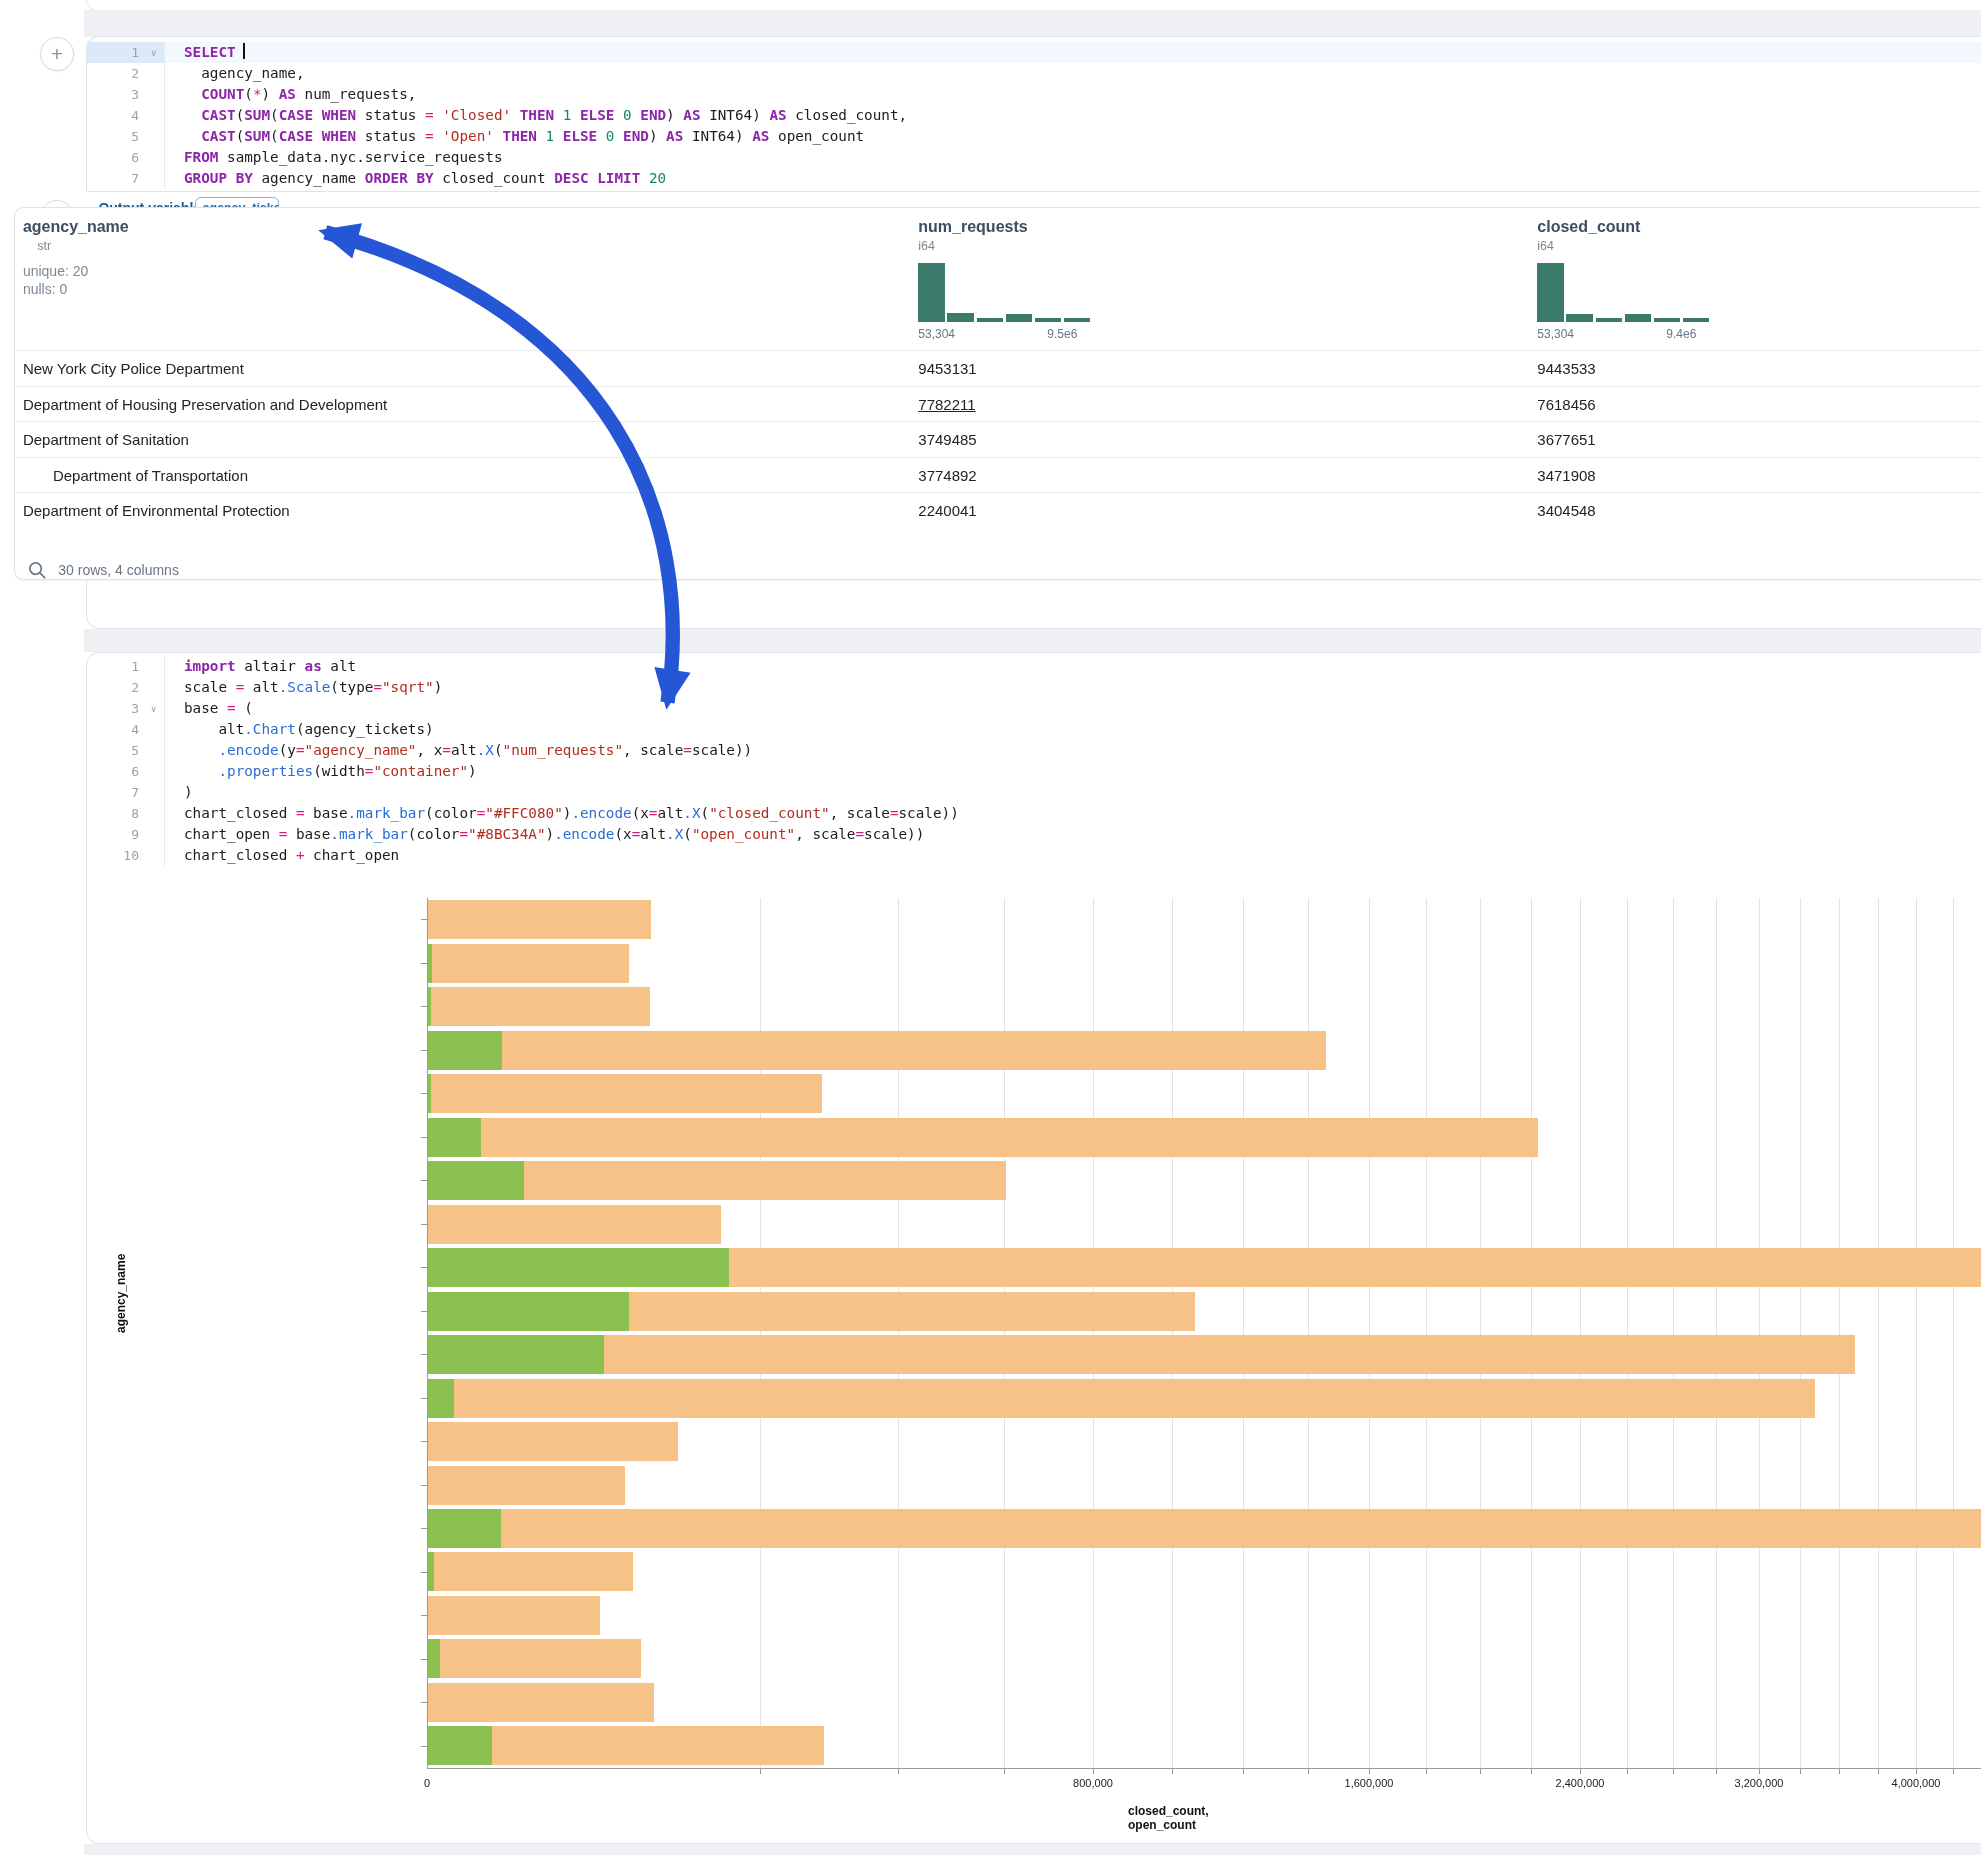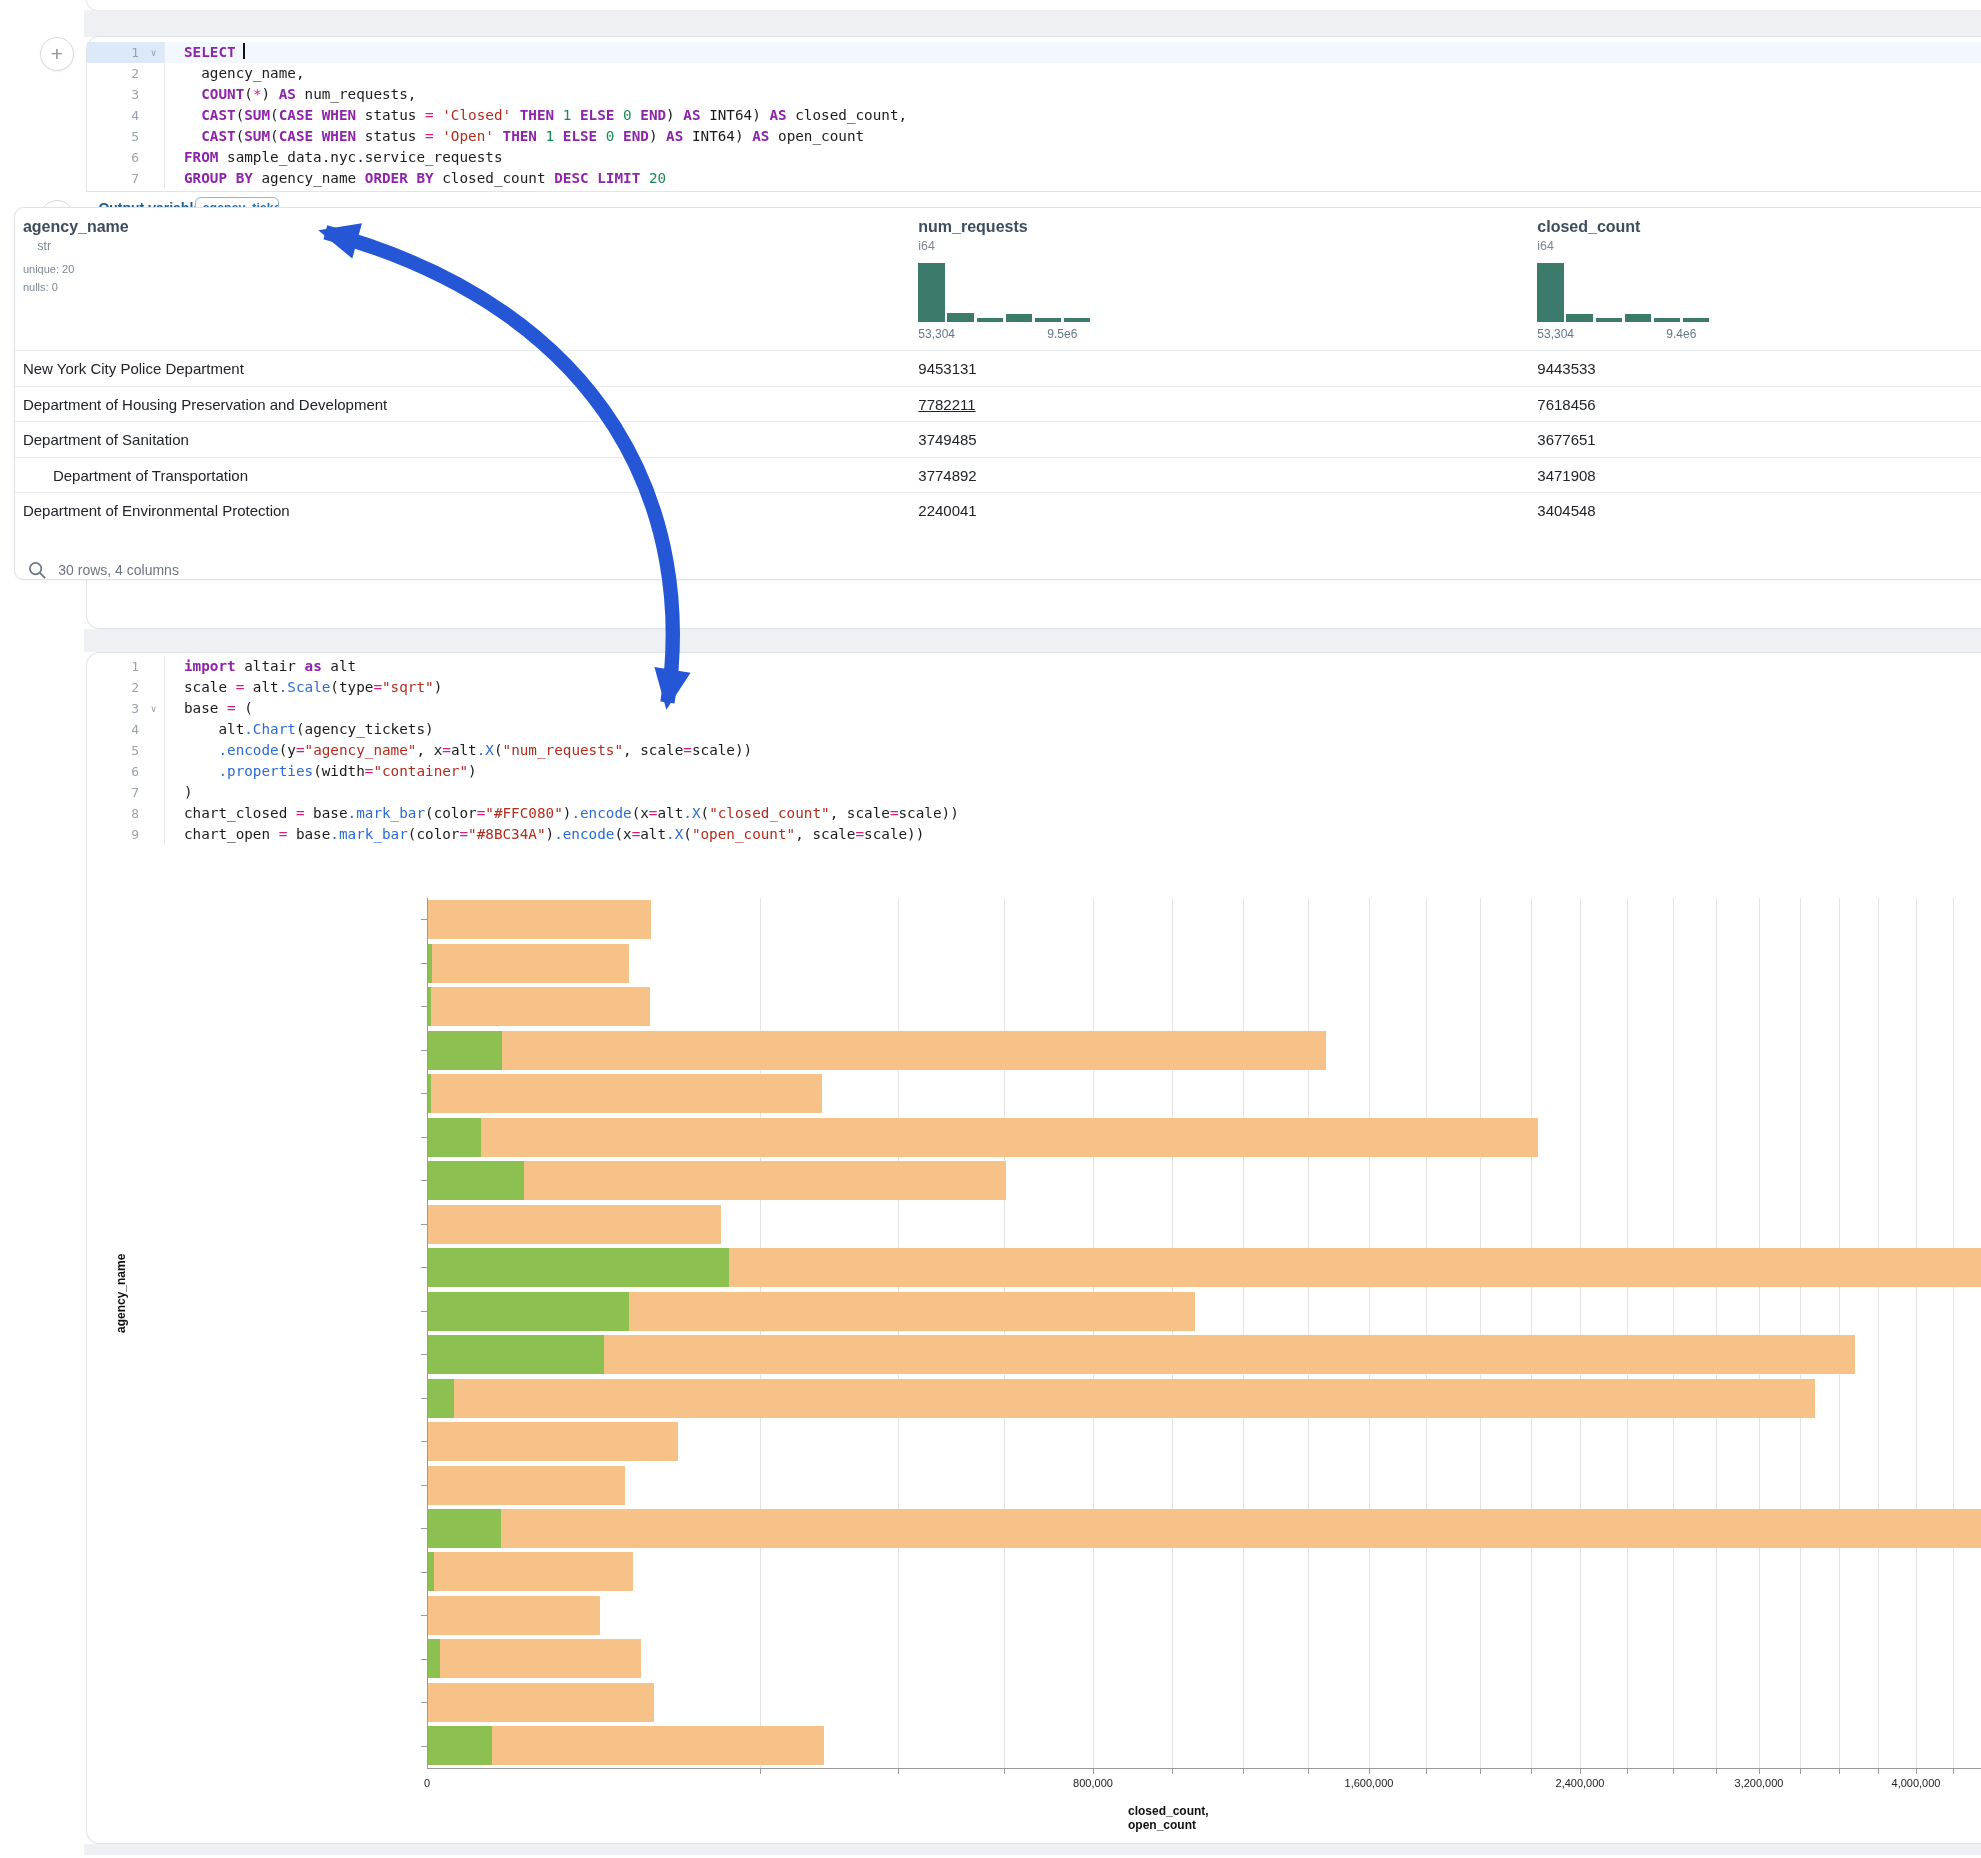--- a/index.html
+++ b/index.html
@@ -36,21 +36,21 @@
   #outvar-label{position:absolute;left:12.4px;top:7.6px;font-size:14px;font-weight:bold;color:#1a5c8f;}
   #outvar-pill{position:absolute;left:109px;top:4.8px;width:84px;height:21px;border:1px solid #8fb3d9;
                border-radius:5.7px;background:#fff;color:#2a6fae;font-size:12.4px;font-weight:bold;
                line-height:21px;padding-left:6.7px;overflow:hidden;white-space:nowrap;box-sizing:border-box;}
   
   #table-card{position:absolute;left:14.3px;top:207px;right:-1.9px;height:373px;background:#fff;
               border:1px solid #dfe3e8;border-radius:9.6px 0 0 9.6px;
               box-shadow:0 1px 2.9px rgba(0,0,0,.05);box-sizing:border-box;}
   .col-head{position:absolute;top:9.6px;font-size:16px;font-weight:bold;color:#3e4d5d;}
   .col-type{position:absolute;top:31px;font-size:12.4px;color:#7c8894;}
-  .col-stat{position:absolute;font-size:11px;color:#7c8894;}
+  .col-stat{position:absolute;font-size:14px;color:#7c8894;}
   .hist{position:absolute;width:172px;height:59px;display:flex;align-items:flex-end;gap:2.9px;}
   .hist .hbar{flex:1;background:#3c7b6b;}
   .hist-lab{position:absolute;font-size:12px;color:#66768a;}
   .trow{position:absolute;left:0;right:0;height:35px;border-top:1px solid #e9ebee;background:#fff;}
   .tcell{position:absolute;top:0;height:35px;line-height:35px;font-size:15px;color:#20242a;white-space:nowrap;}
   #table-footer{position:absolute;left:0;right:0;top:356px;height:16.3px;}
   #footer-text{position:absolute;left:43px;top:-1.9px;font-size:14px;color:#6b7683;}
   
   #chart{position:absolute;left:0;top:0;}
   .bar{position:absolute;}
@@ -165,20 +165,21 @@
     <div class="editor" id="py-editor" style="top:2.9px;">
         <div class="code-row"><div class="gutter">1</div><div class="code-text"><span class="tk-kw">import</span><span class="tk-id"> altair </span><span class="tk-kw">as</span><span class="tk-id"> alt</span></div></div>
         <div class="code-row"><div class="gutter">2</div><div class="code-text"><span class="tk-id">scale </span><span class="tk-op">=</span><span class="tk-id"> alt</span><span class="tk-meth">.Scale</span><span class="tk-id">(type</span><span class="tk-op">=</span><span class="tk-str">"sqrt"</span><span class="tk-id">)</span></div></div>
         <div class="code-row"><div class="gutter">3<span class="chev">∨</span></div><div class="code-text"><span class="tk-id">base </span><span class="tk-op">=</span><span class="tk-id"> (</span></div></div>
         <div class="code-row"><div class="gutter">4</div><div class="code-text"><span class="tk-id">    alt</span><span class="tk-meth">.Chart</span><span class="tk-id">(agency_tickets)</span></div></div>
         <div class="code-row"><div class="gutter">5</div><div class="code-text"><span class="tk-id">    </span><span class="tk-meth">.encode</span><span class="tk-id">(y</span><span class="tk-op">=</span><span class="tk-str">"agency_name"</span><span class="tk-id">, x</span><span class="tk-op">=</span><span class="tk-id">alt</span><span class="tk-meth">.X</span><span class="tk-id">(</span><span class="tk-str">"num_requests"</span><span class="tk-id">, scale</span><span class="tk-op">=</span><span class="tk-id">scale))</span></div></div>
         <div class="code-row"><div class="gutter">6</div><div class="code-text"><span class="tk-id">    </span><span class="tk-meth">.properties</span><span class="tk-id">(width</span><span class="tk-op">=</span><span class="tk-str">"container"</span><span class="tk-id">)</span></div></div>
         <div class="code-row"><div class="gutter">7</div><div class="code-text"><span class="tk-id">)</span></div></div>
         <div class="code-row"><div class="gutter">8</div><div class="code-text"><span class="tk-id">chart_closed </span><span class="tk-op">=</span><span class="tk-id"> base</span><span class="tk-meth">.mark_bar</span><span class="tk-id">(color</span><span class="tk-op">=</span><span class="tk-str">"#FFC080"</span><span class="tk-id">)</span><span class="tk-meth">.encode</span><span class="tk-id">(x</span><span class="tk-op">=</span><span class="tk-id">alt</span><span class="tk-meth">.X</span><span class="tk-id">(</span><span class="tk-str">"closed_count"</span><span class="tk-id">, scale</span><span class="tk-op">=</span><span class="tk-id">scale))</span></div></div>
         <div class="code-row"><div class="gutter">9</div><div class="code-text"><span class="tk-id">chart_open </span><span class="tk-op">=</span><span class="tk-id"> base</span><span class="tk-meth">.mark_bar</span><span class="tk-id">(color</span><span class="tk-op">=</span><span class="tk-str">"#8BC34A"</span><span class="tk-id">)</span><span class="tk-meth">.encode</span><span class="tk-id">(x</span><span class="tk-op">=</span><span class="tk-id">alt</span><span class="tk-meth">.X</span><span class="tk-id">(</span><span class="tk-str">"open_count"</span><span class="tk-id">, scale</span><span class="tk-op">=</span><span class="tk-id">scale))</span></div></div>
+        <div class="code-row"><div class="gutter">10</div><div class="code-text"><span class="tk-id">chart_closed </span><span class="tk-op">+</span><span class="tk-id"> chart_open</span></div></div>
       </div>
     <div id="chart">
         <div class="gridline" style="left: 673px; top: 245px; height: 870px;"></div>
         <div class="xtick" style="left: 673px; top: 1115px;"></div>
         <div class="gridline" style="left: 811px; top: 245px; height: 870px;"></div>
         <div class="xtick" style="left: 811px; top: 1115px;"></div>
         <div class="gridline" style="left: 917px; top: 245px; height: 870px;"></div>
         <div class="xtick" style="left: 917px; top: 1115px;"></div>
         <div class="gridline" style="left: 1006px; top: 245px; height: 870px;"></div>
         <div class="xtick" style="left: 1006px; top: 1115px;"></div>

